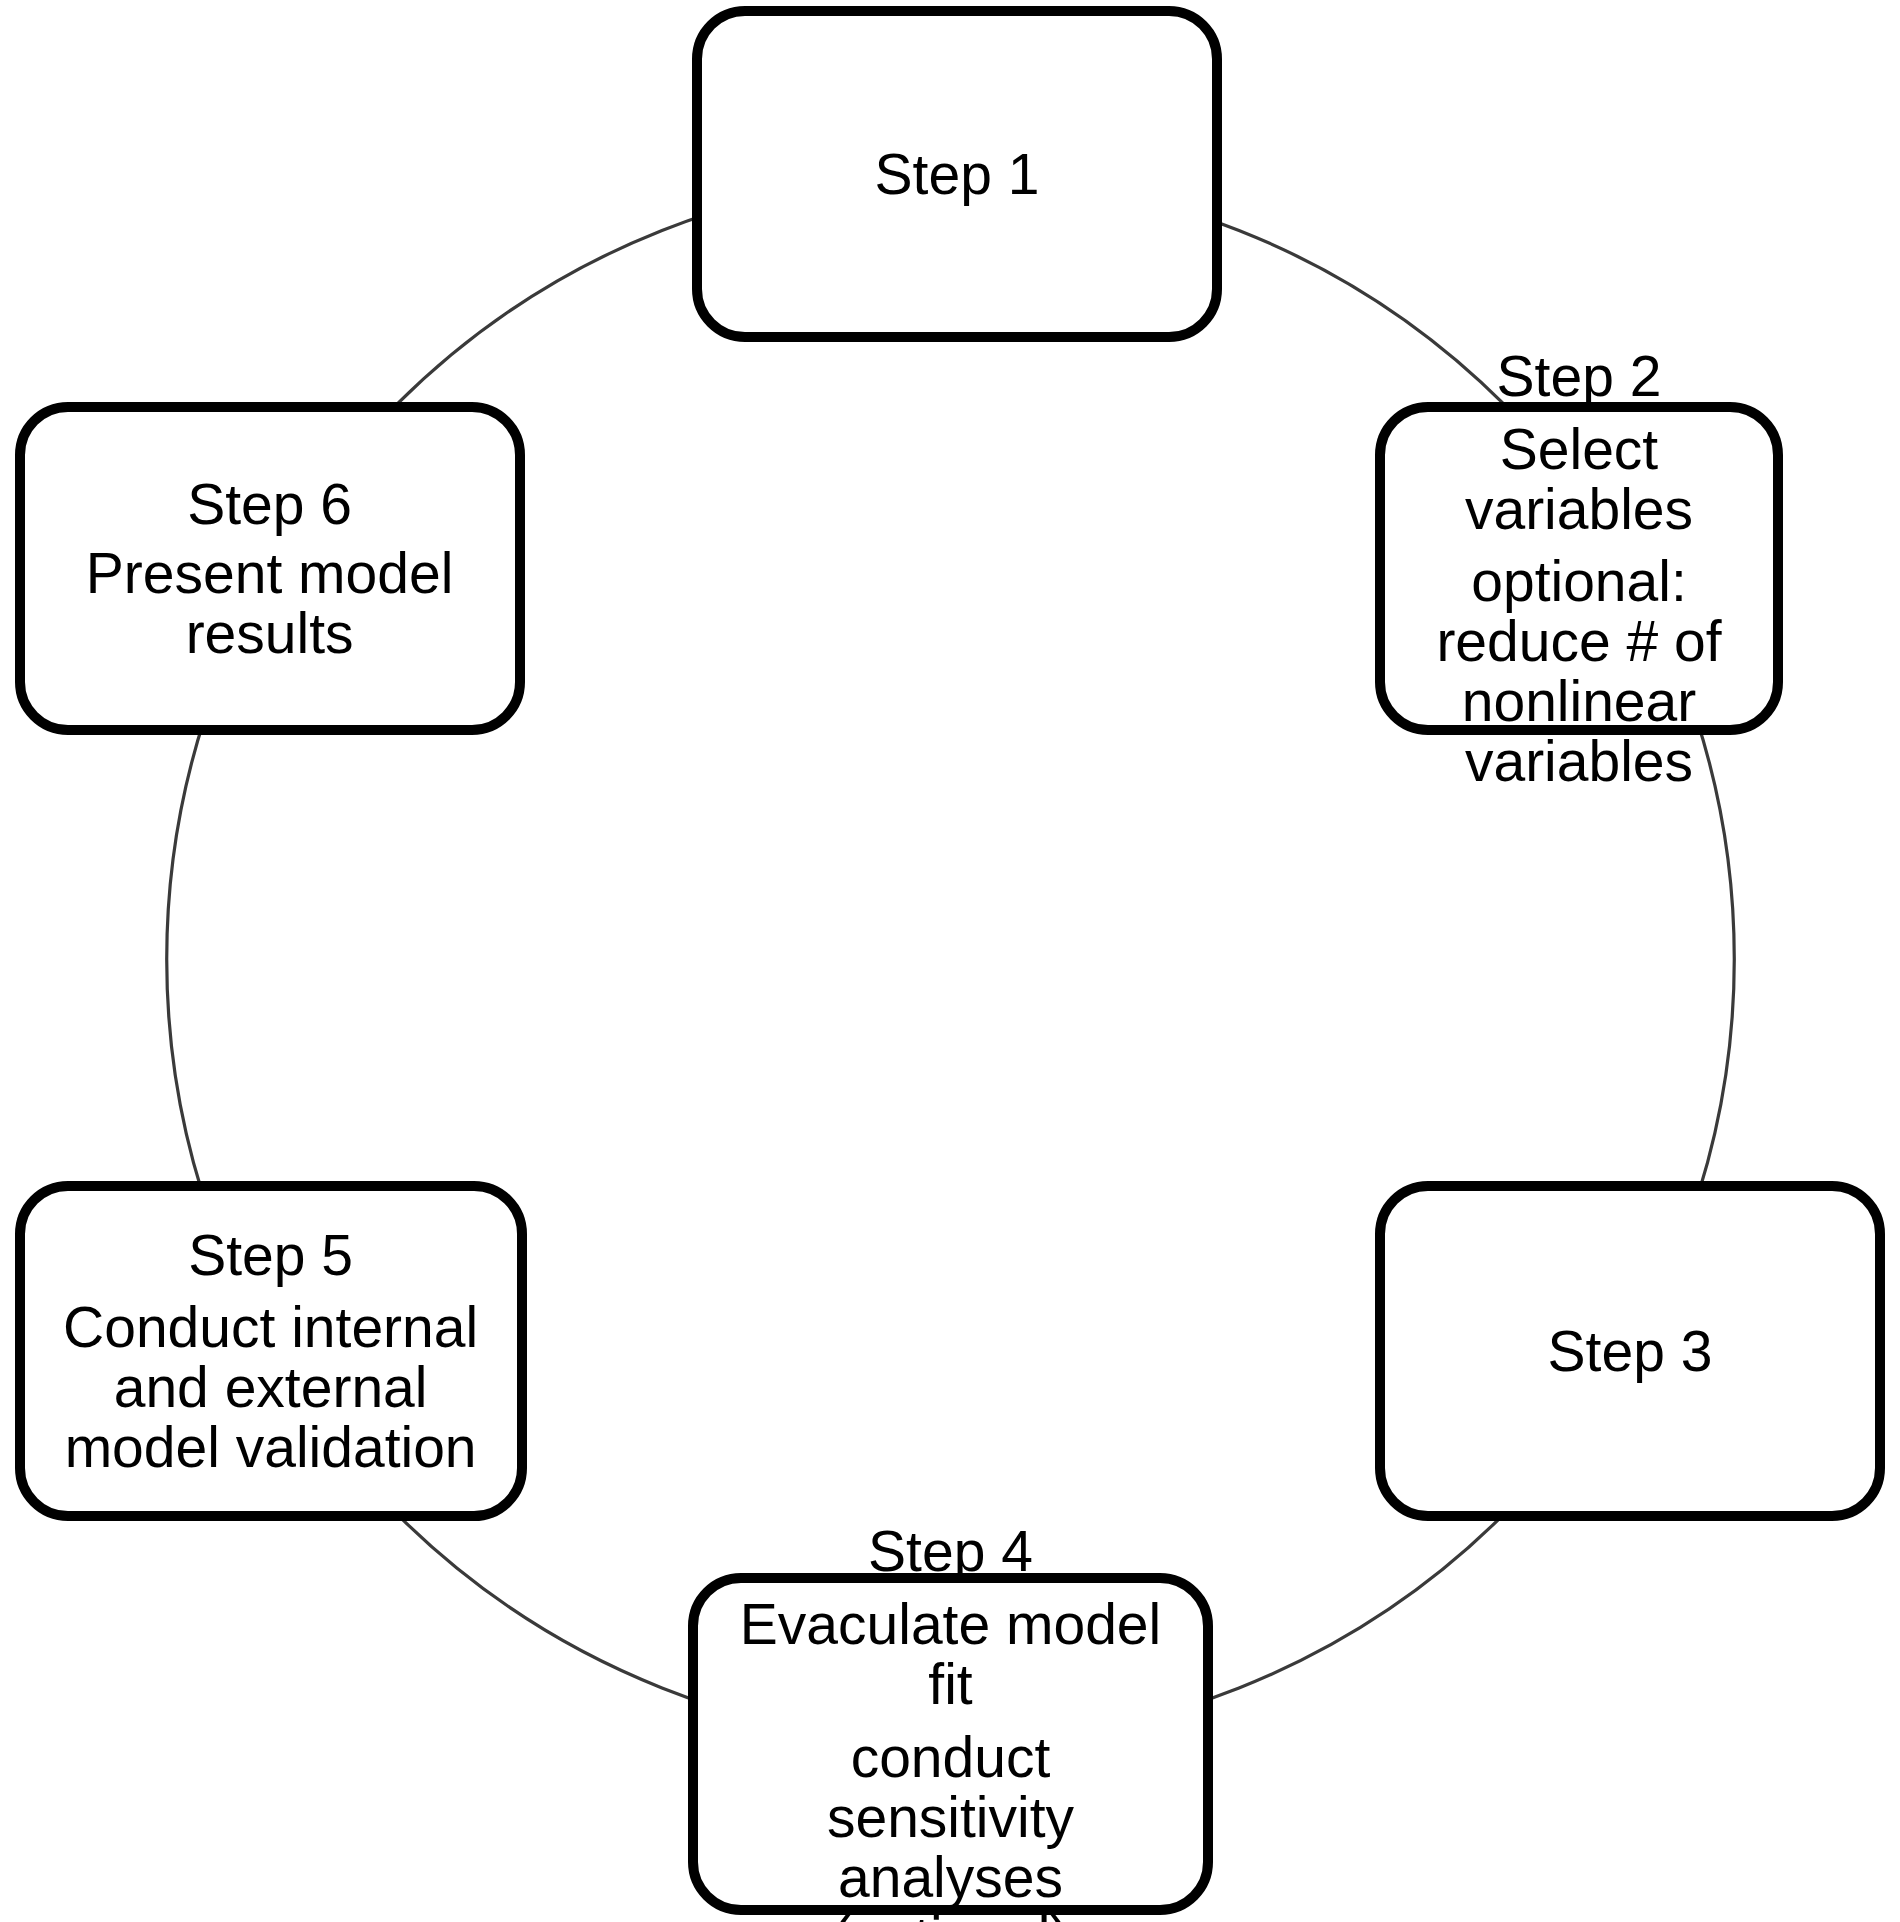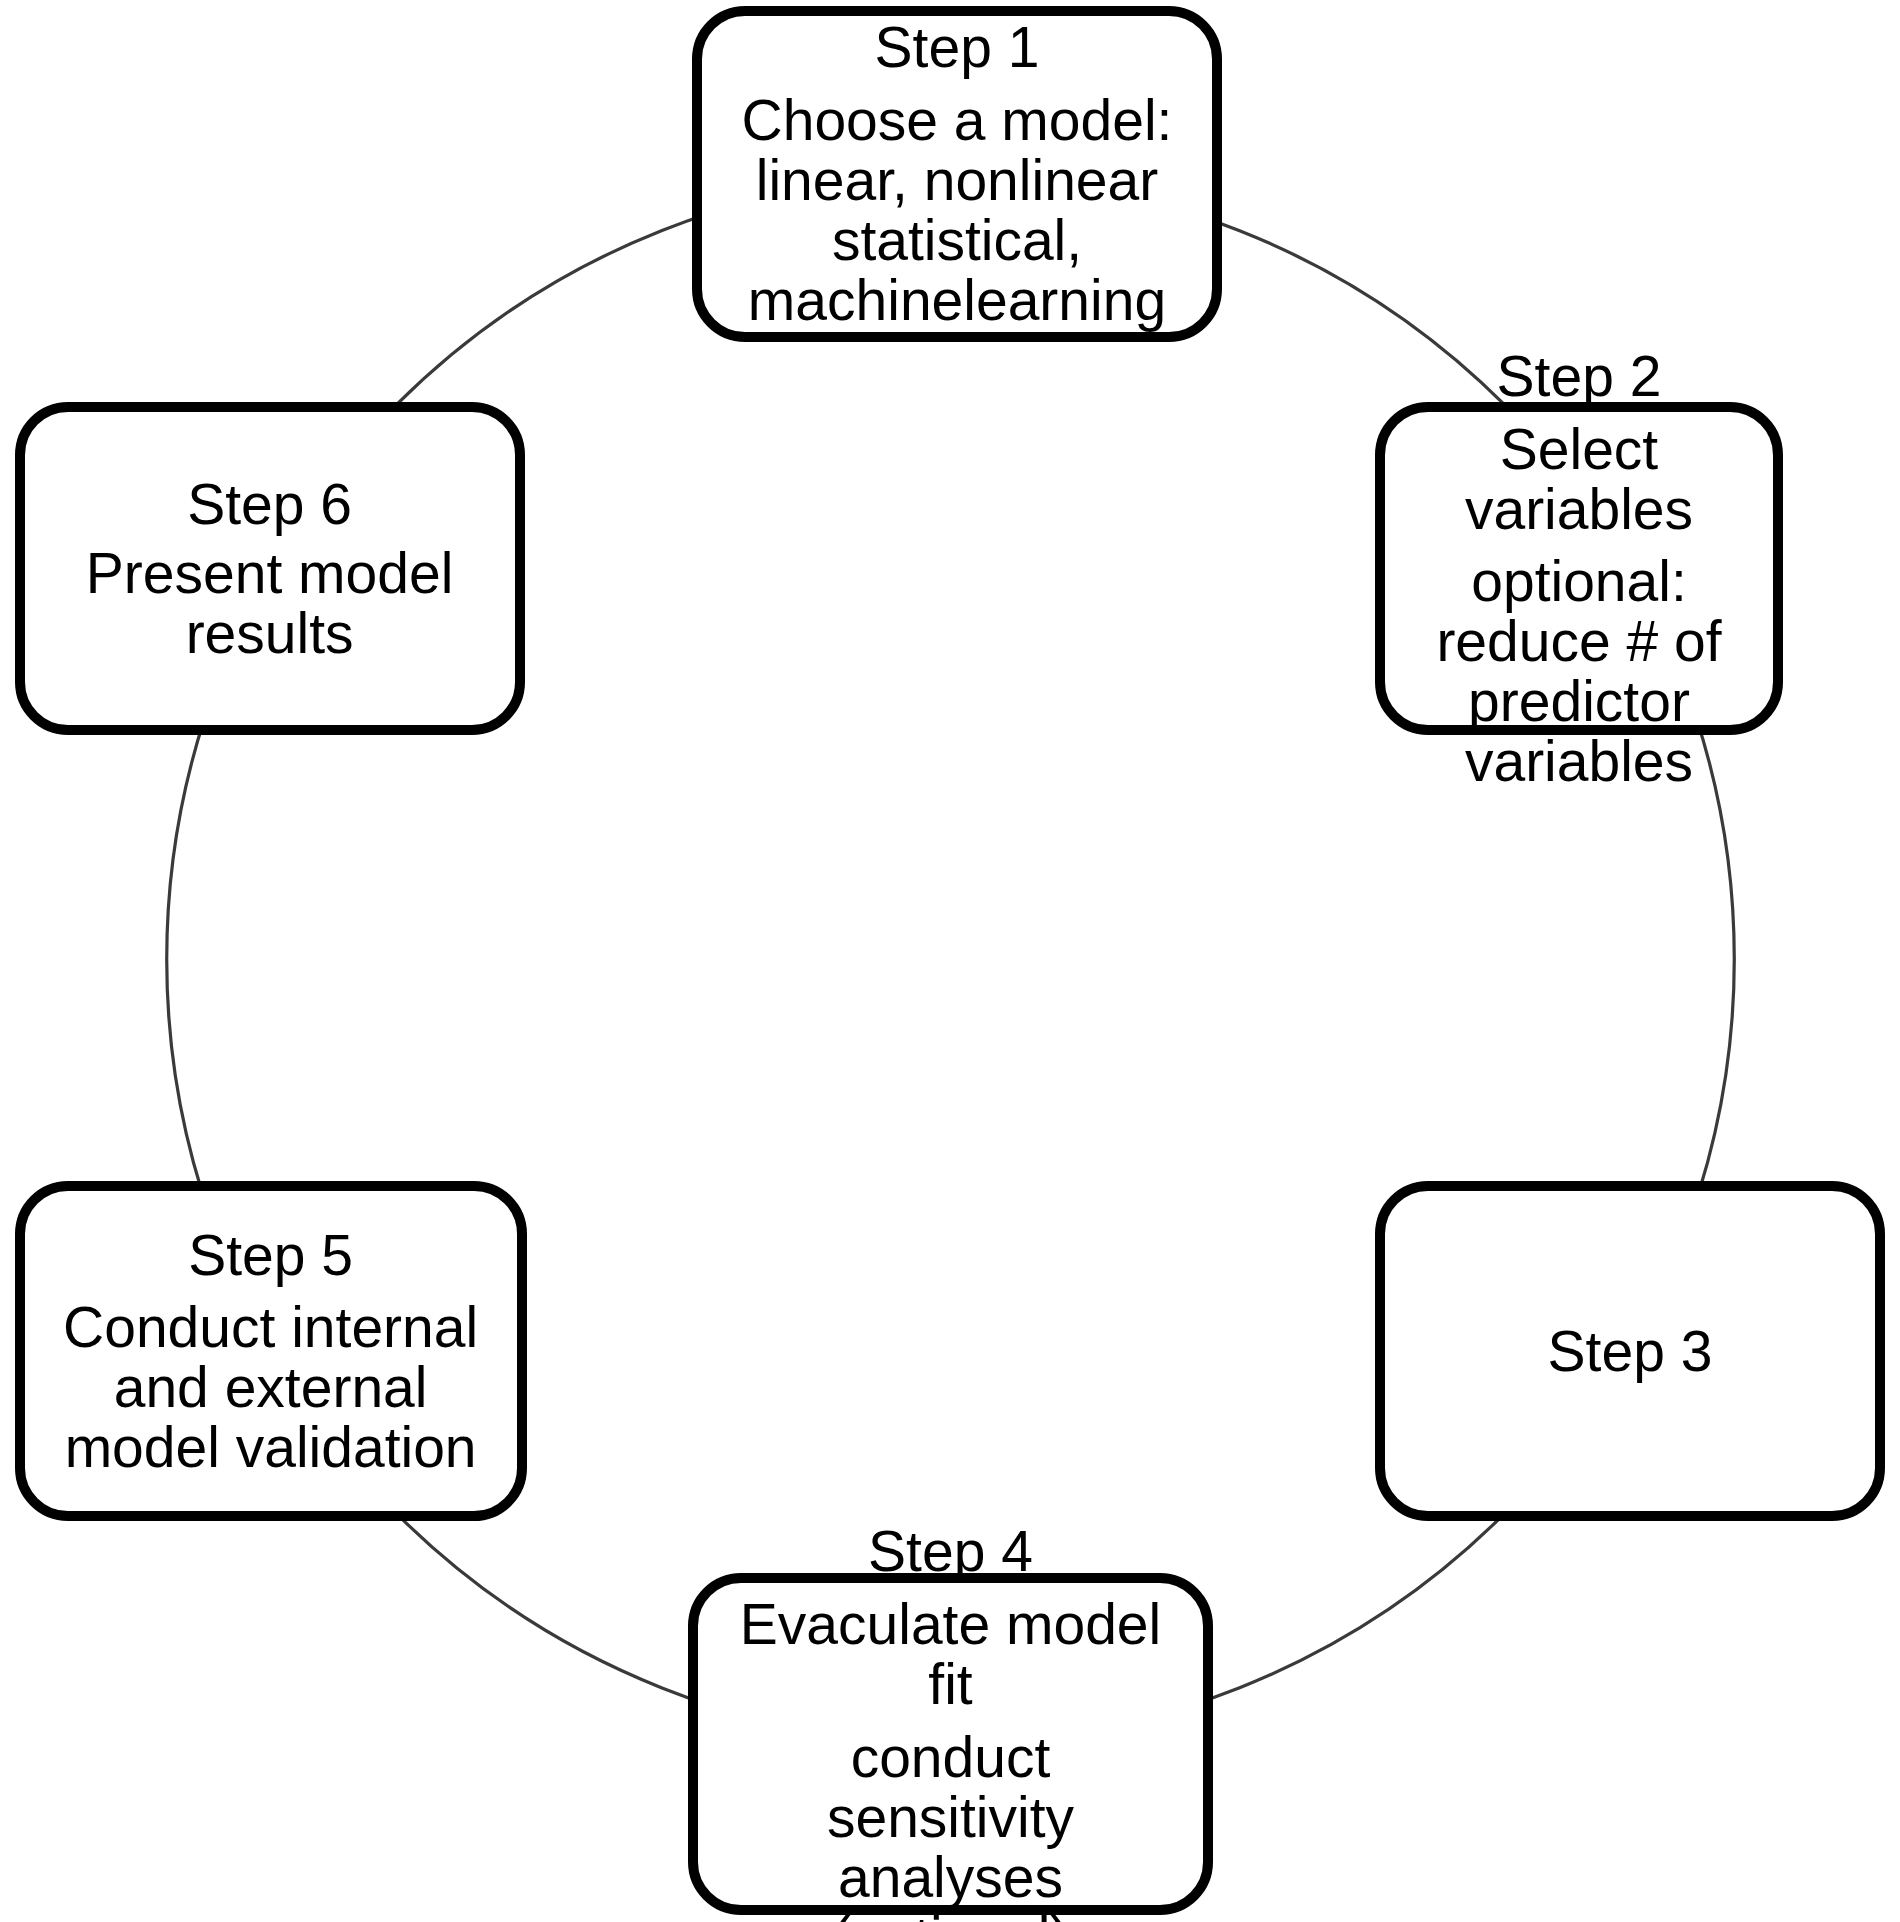--- a/index.html
+++ b/index.html
@@ -66,27 +66,26 @@
 <body>
 
 <div class="canvas">
 
   <svg class="cycle-svg" viewBox="0 0 2080 2104" xmlns="http://www.w3.org/2000/svg">
     <circle cx="1040" cy="1050" r="858" fill="none" stroke="#3a3a3a" stroke-width="3.5"></circle>
   </svg>
 
   <div class="step-box box-1">
     <div class="step-title">Step 1</div>
-    <div class="step-para">Choose a model: linear, nonlinear statistical, machinelearning</div>
   </div>
 
   <div class="step-box box-2">
     <div class="step-title">Step 2</div>
     <div class="step-para">Select variables</div>
-    <div class="step-para">optional: reduce # of predictor variables</div>
+    <div class="step-para">optional: reduce # of nonlinear variables</div>
   </div>
 
   <div class="step-box box-3">
     <div class="step-title">Step 3</div>
   </div>
 
   <div class="step-box box-4">
     <div class="step-title">Step 4</div>
     <div class="step-para">Evaculate model fit</div>
     <div class="step-para">conduct sensitivity analyses (optional)</div>

